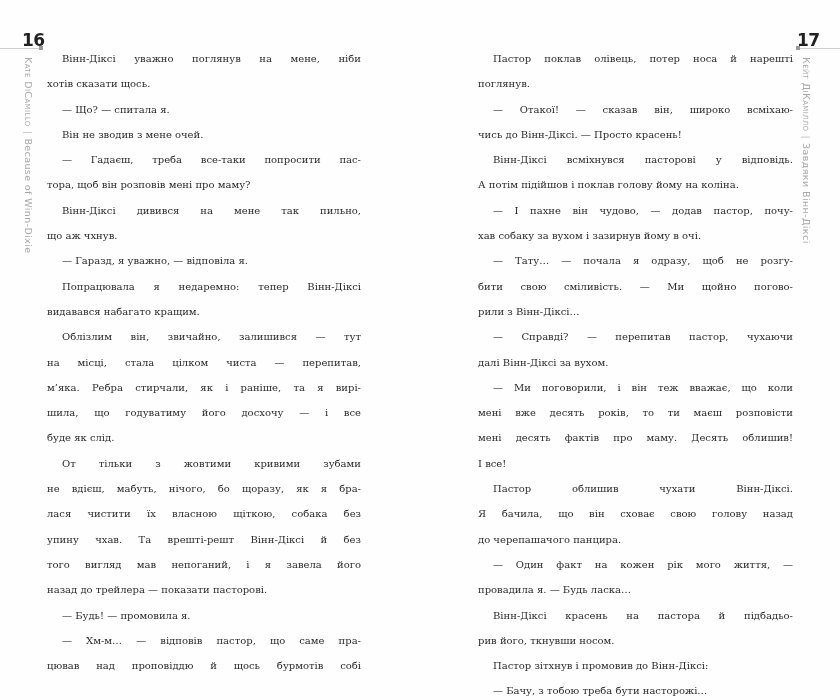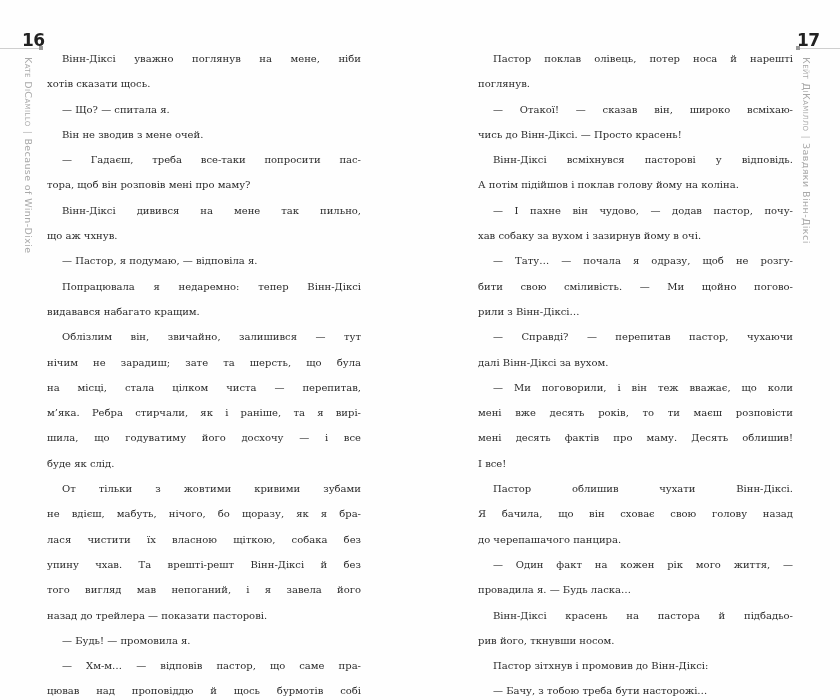--- a/index.html
+++ b/index.html
@@ -55,29 +55,28 @@
       </div>
       <div>
         <div class="line indent just">— Гадаєш, треба все-таки попросити пас-</div>
         <div class="line last">тора, щоб він розповів мені про маму?</div>
       </div>
       <div>
         <div class="line indent just">Вінн-Діксі дивився на мене так пильно,</div>
         <div class="line last">що аж чхнув.</div>
       </div>
       <div>
-        <div class="line indent last">— Пастор, я подумаю, — відповіла я.</div>
+        <div class="line indent last">— Гаразд, я уважно, — відповіла я.</div>
       </div>
       <div>
         <div class="line indent just">Попрацювала я недаремно: тепер Вінн-Діксі</div>
         <div class="line last">видавався набагато кращим.</div>
       </div>
       <div>
         <div class="line indent just">Облізлим він, звичайно, залишився — тут</div>
-        <div class="line just">нічим не зарадиш; зате та шерсть, що була</div>
         <div class="line just">на місці, стала цілком чиста — перепитав,</div>
         <div class="line just">м’яка. Ребра стирчали, як і раніше, та я вирі-</div>
         <div class="line just">шила, що годуватиму його досхочу — і все</div>
         <div class="line last">буде як слід.</div>
       </div>
       <div>
         <div class="line indent just">От тільки з жовтими кривими зубами</div>
         <div class="line just">не вдієш, мабуть, нічого, бо щоразу, як я бра-</div>
         <div class="line just">лася чистити їх власною щіткою, собака без</div>
         <div class="line just">упину чхав. Та врешті-решт Вінн-Діксі й без</div>

